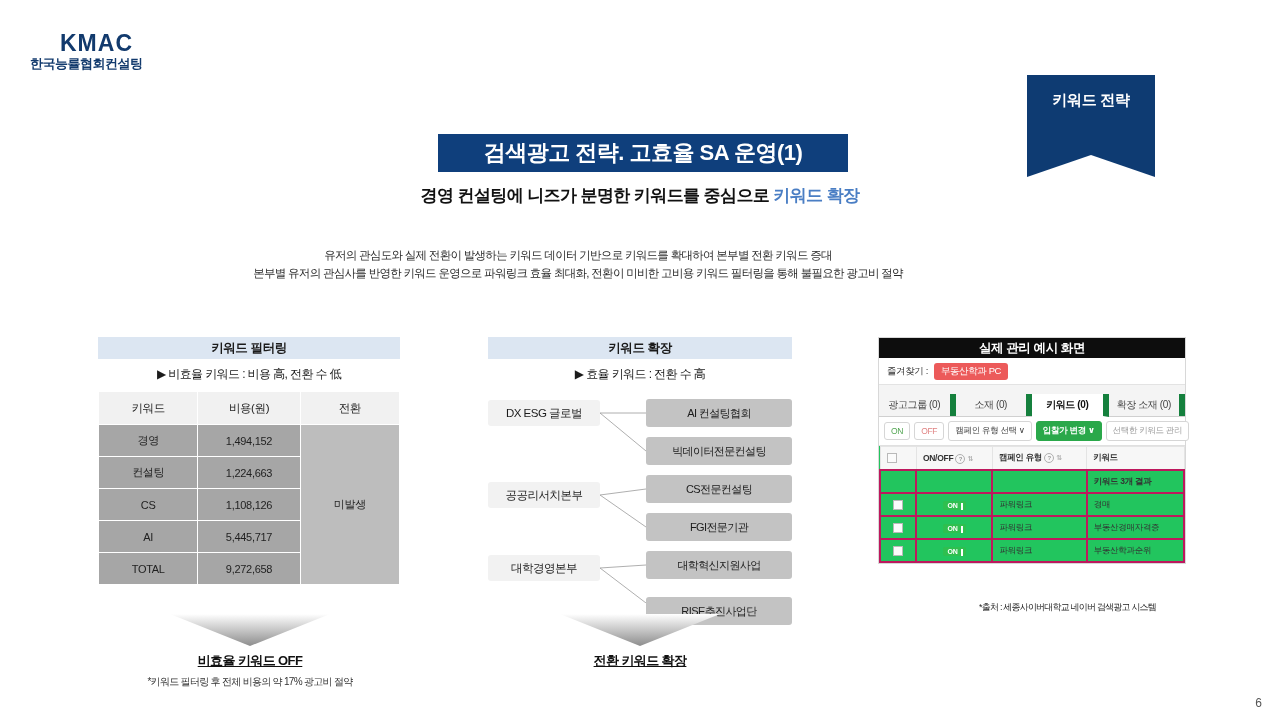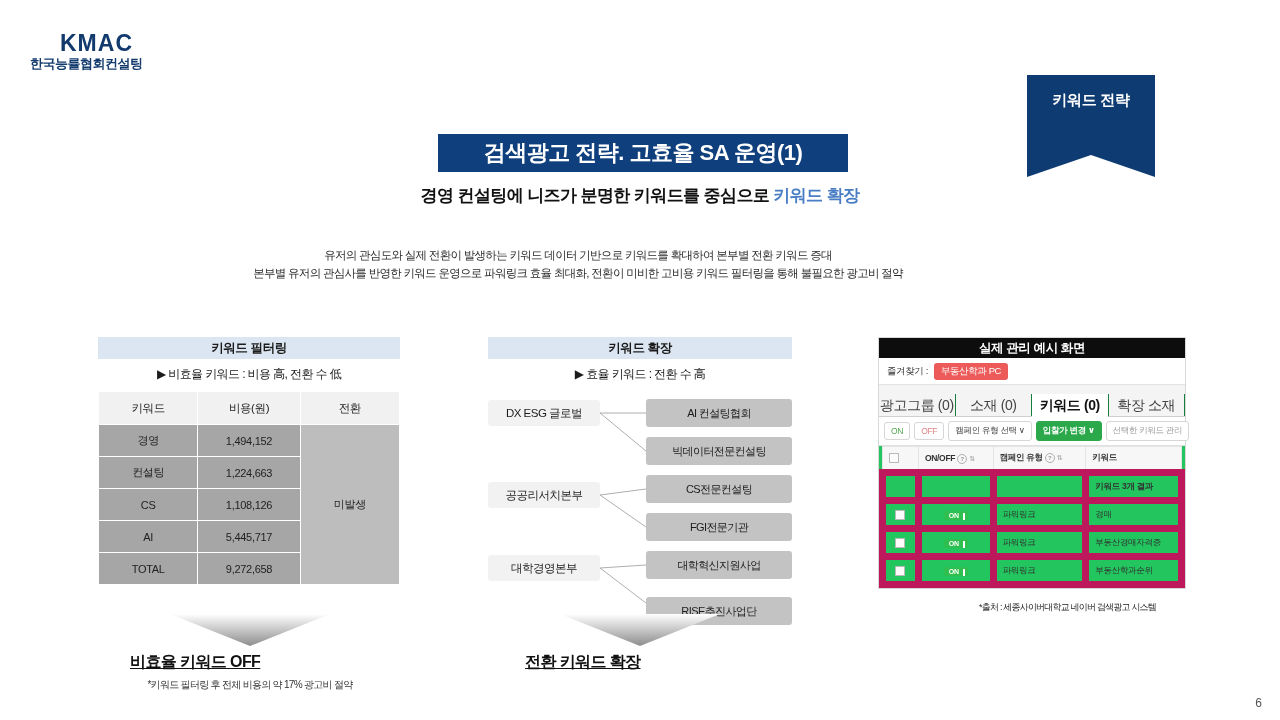--- a/index.html
+++ b/index.html
@@ -254,26 +254,26 @@
   }
   #rp-gap { height: 9px; background: #f4f4f4; }
   #rp-tabs {
     display: flex;
     border-bottom: 1px solid #d0d0d0;
     background: #f4f4f4;
   }
   #rp-tabs .tab {
     flex: 1;
     text-align: center;
-    font-size: 14px;
+    font-size: 10px;
     height: 22px;
     line-height: 22px;
     color: #444;
     letter-spacing: -0.4px;
-    border-right: 1px solid #15803d;
+    border-right: 6px solid #15803d;
     background: #f4f4f4;
   }
   #rp-tabs .tab.active {
     background: #ffffff;
     font-weight: bold;
     color: #111;
     border-bottom: 1px solid #ffffff;
     margin-bottom: -1px;
   }
   #rp-toolbar {
@@ -311,21 +311,21 @@
     background: #f7f7f7;
     border: 1px solid #e4e4e4;
     height: 22px;
     letter-spacing: -0.3px;
     padding: 0 6px;
     text-align: left;
   }
   #rp-table td {
     font-size: 8.5px;
     color: #333;
-    border: 7px solid #be185d;
+    border: 2px solid #be185d;
     height: 21px;
     letter-spacing: -0.3px;
     padding: 0 6px;
   }
   #rp-table td.center { text-align: center; }
   .cb {
     display: inline-block;
     width: 8px; height: 8px;
     border: 1px solid #b9b9b9;
     background: #fbfbfb;
@@ -367,22 +367,22 @@
     text-align: right;
     font-size: 9px;
     letter-spacing: -0.8px;
     color: #222;
   }
 
   
   .arrow-wrap { position: absolute; }
   .arrow-svg { display: block; }
   .bottom-title {
-    text-align: left;
-    font-size: 16px;
+    text-align: center;
+    font-size: 13px;
     font-weight: bold;
     letter-spacing: -0.6px;
     text-decoration: underline;
     color: #111;
     margin-top: 4px;
   }
   .bottom-caption {
     text-align: center;
     font-size: 10px;
     letter-spacing: -0.7px;

